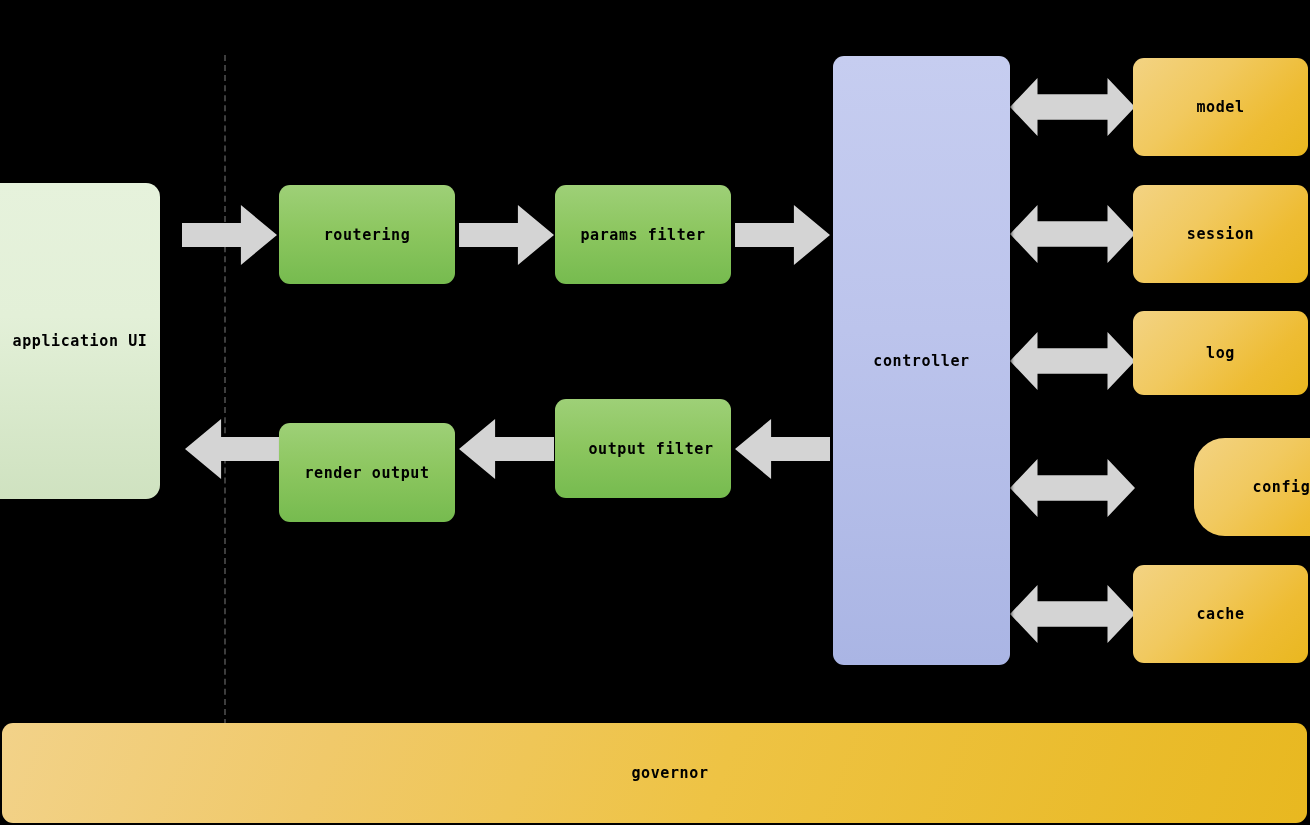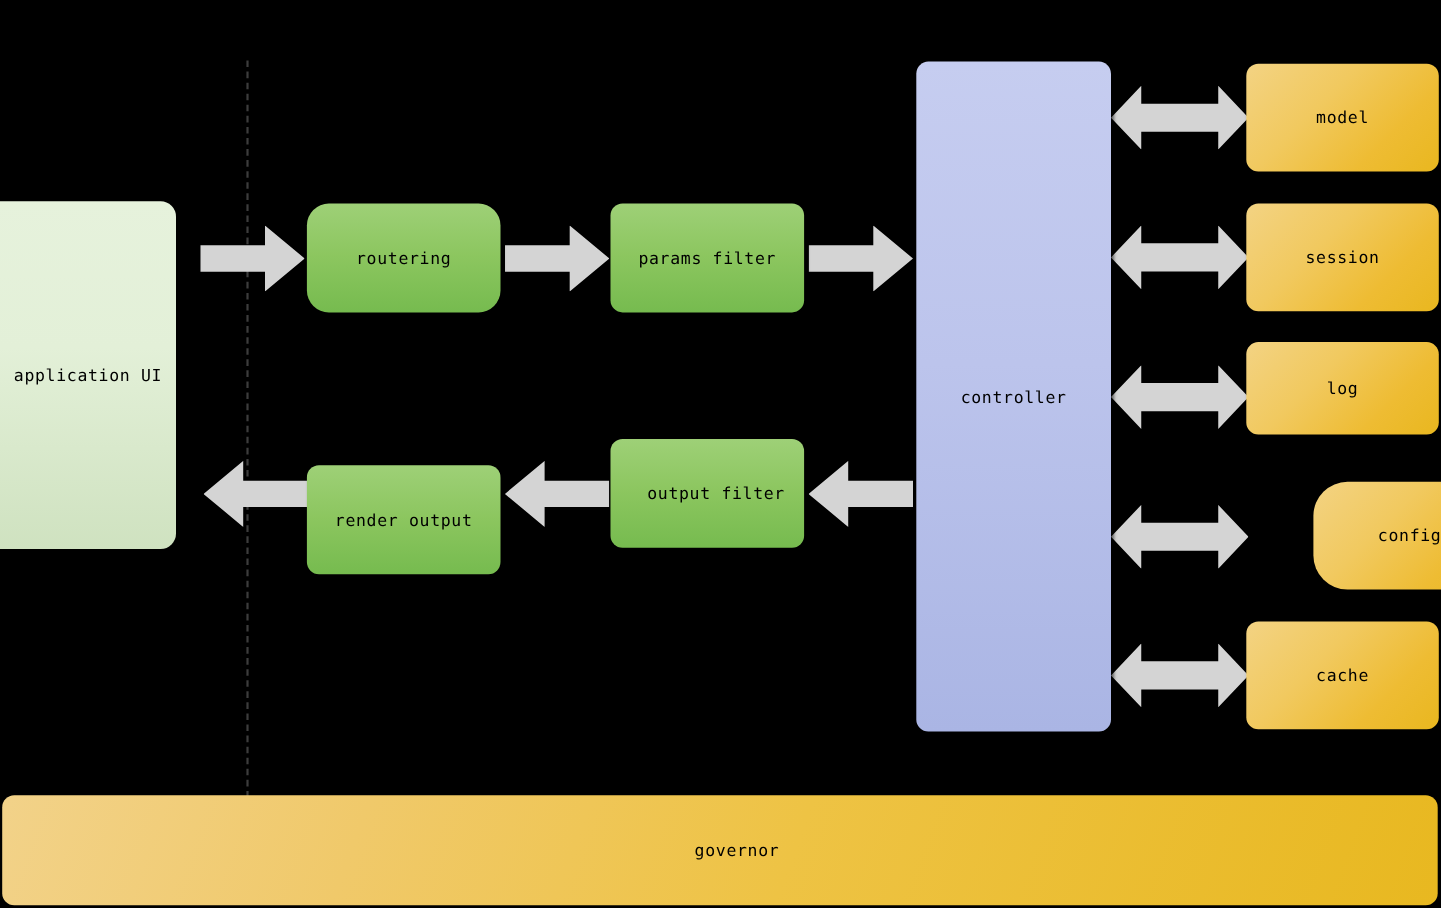--- a/index.html
+++ b/index.html
@@ -20,21 +20,21 @@
   
   .node {
     position: absolute;
     box-sizing: border-box;
     border-radius: 11px;
     display: flex;
     align-items: center;
     justify-content: center;
     color: #000000;
     font-size: 15px;
-    font-weight: 400;
+    font-weight: 700;
     letter-spacing: 0.6px;
     text-align: center;
     box-shadow: 2px 2px 3px rgba(0,0,0,0.55);
     z-index: 3;
   }
 
   .node-appui {
     background: linear-gradient(to bottom, #e6f2dc 0%, #e3f0d8 42%, #cfe2c0 100%);
     border-radius: 0 14px 14px 0;
   }
@@ -86,21 +86,21 @@
 <div id="canvas">
 
   <div class="divider" style="left:224px; top:55px; height:670px;"></div>
 
   <div class="node node-appui" style="left:0px; top:183px; width:160px; height:316px;">
     <span>application UI</span>
   </div>
 
   <div class="arrow arrow-right" style="left:182px; top:205px; width:95px; height:60px;"></div>
 
-  <div class="node node-green" style="left:279px; top:185px; width:176px; height:99px;border-radius:20px;">
+  <div class="node node-green" style="left:279px; top:185px; width:176px; height:99px;">
     <span>routering</span>
   </div>
 
   <div class="arrow arrow-right" style="left:459px; top:205px; width:95px; height:60px;"></div>
 
   <div class="node node-green" style="left:555px; top:185px; width:176px; height:99px;">
     <span>params filter</span>
   </div>
 
   <div class="arrow arrow-right" style="left:735px; top:205px; width:95px; height:60px;"></div>

